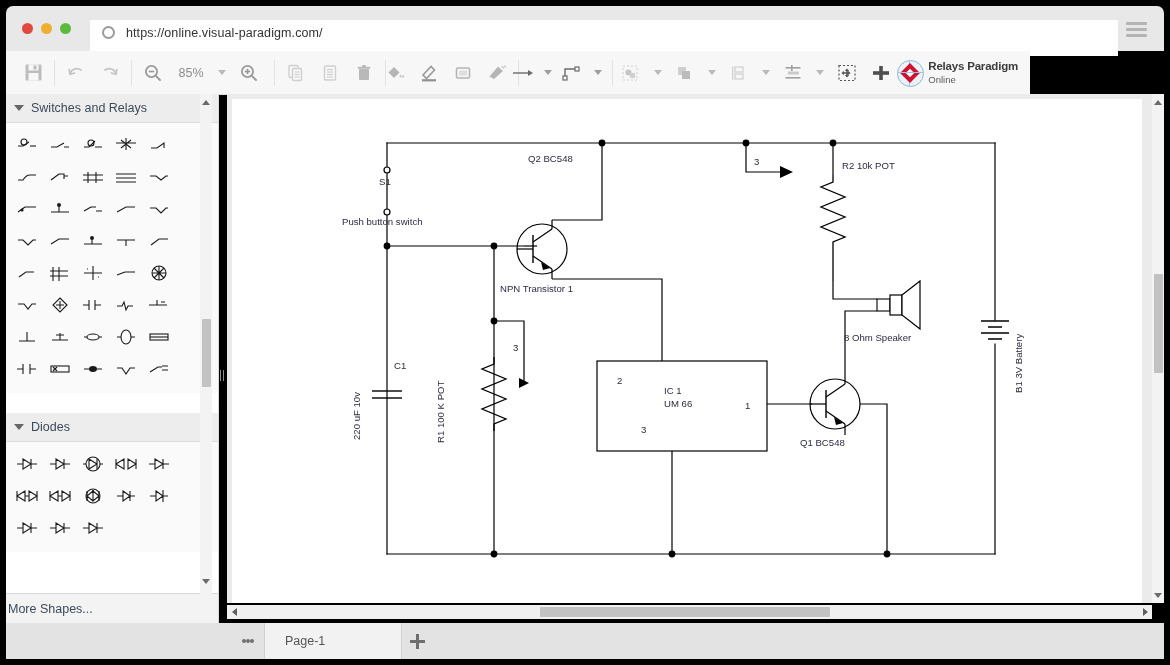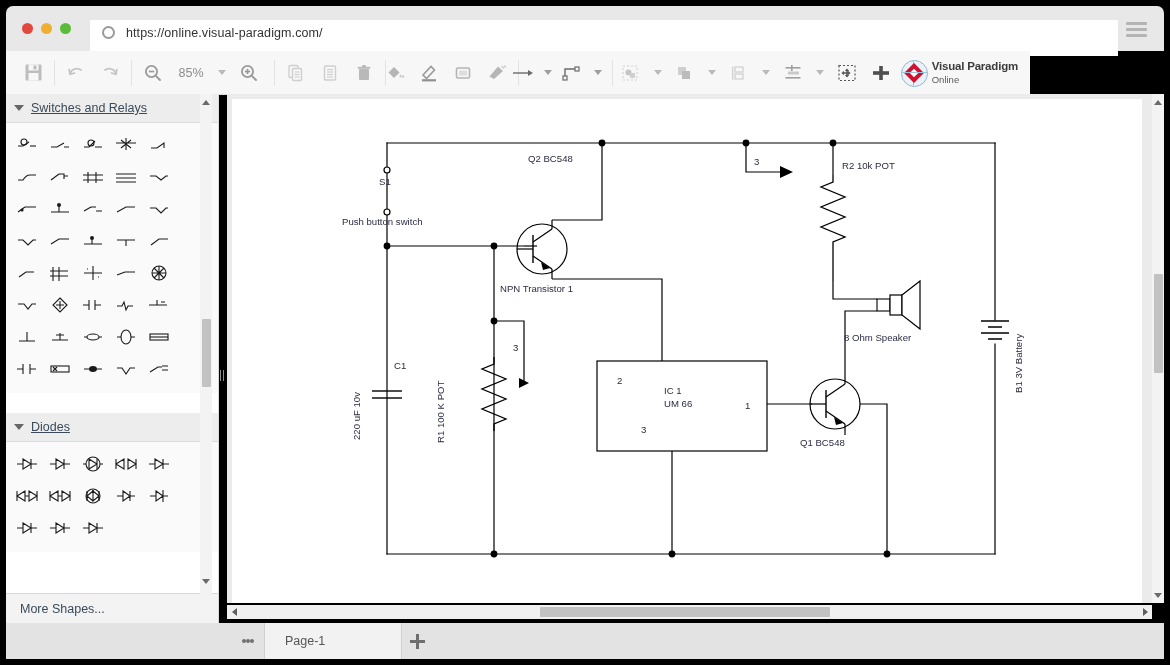--- a/index.html
+++ b/index.html
@@ -36,26 +36,26 @@
   .vp-dia{position:absolute;left:5px;top:5px;width:14px;height:14px;background:#cf1230;transform:rotate(45deg);}
   .vp-dia:after{content:"";position:absolute;left:4px;top:4px;width:6px;height:6px;background:#fff;transform:rotate(0deg);}
   .vp-txt{margin-left:4px;line-height:10px;}
   .vp-t1{font-size:11.5px;font-weight:bold;color:#3c3c3c;display:block;letter-spacing:-.2px;}
   .vp-t2{font-size:9.5px;color:#5a5a5a;display:block;margin-top:4px;}
 
   
   .lpanel{position:absolute;left:6px;top:94px;width:212px;height:529px;background:#fff;border-right:1px solid #d8d8d8;}
   .grp-hdr{height:28px;background:#ededed;border-bottom:1px solid #dcdcdc;display:flex;align-items:center;padding-left:8px;cursor:pointer;}
   .tri{width:0;height:0;border-left:5px solid transparent;border-right:5px solid transparent;border-top:6px solid #666;margin-right:7px;}
-  .grp-title{font-size:12.5px;color:#3b4a5a;text-decoration:underline;}
+  .grp-title{font-size:12.5px;color:#3b4a5a;}
   .shapes{background:#fafafa;padding:6px 0 8px 4px;}
   .srow{display:flex;}
   .scell{width:33px;height:32px;display:flex;align-items:center;justify-content:center;cursor:pointer;}
   .scell svg{display:block;}
-  .morebar{position:absolute;left:0;bottom:0;width:212px;height:30px;background:#f3f3f3;border-top:1px solid #d8d8d8;display:flex;align-items:center;padding-left:14px;box-sizing:border-box;cursor:pointer;}
+  .morebar{position:absolute;left:0;bottom:0;width:212px;height:30px;background:#f3f3f3;border-top:1px solid #d8d8d8;display:flex;align-items:center;padding-left:2px;box-sizing:border-box;cursor:pointer;}
   .morebar span{font-size:12.5px;color:#3b4a5a;}
 
   .lscroll{position:absolute;left:200px;top:94px;width:12px;height:529px;background:#f3f3f3;}
   .lscroll .up,.lscroll .dn{position:absolute;left:1px;width:10px;height:12px;display:flex;align-items:center;justify-content:center;cursor:pointer;}
   .lscroll .up{top:2px;}
   .lscroll .dn{bottom:36px;}
   .arrow-u{width:0;height:0;border-left:4px solid transparent;border-right:4px solid transparent;border-bottom:5px solid #6b6b6b;}
   .arrow-d{width:0;height:0;border-left:4px solid transparent;border-right:4px solid transparent;border-top:5px solid #6b6b6b;}
   .lthumb{position:absolute;left:2px;top:225px;width:9px;height:68px;background:#c2c2c2;border-radius:1px;cursor:pointer;}
   .collapse{position:absolute;left:218px;top:368px;width:8px;height:14px;display:flex;align-items:center;justify-content:center;cursor:pointer;}
@@ -296,21 +296,21 @@
       <div class="tbtn" style="width:20px">
           <div class="caret dk"></div>
         </div>
     </div>
 
     <div class="vplogo">
       <div class="vp-globe">
           <div class="vp-dia"></div>
         </div>
       <div class="vp-txt">
-        <span class="vp-t1">Visual Paradigm</span>
+        <span class="vp-t1">Relays Paradigm</span>
         <span class="vp-t2">Online</span>
       </div>
     </div>
   </div>
 
   <div class="lpanel">
 
     <div class="grp-hdr">
       <div class="tri"></div>
       <div class="grp-title">Switches and Relays</div>

